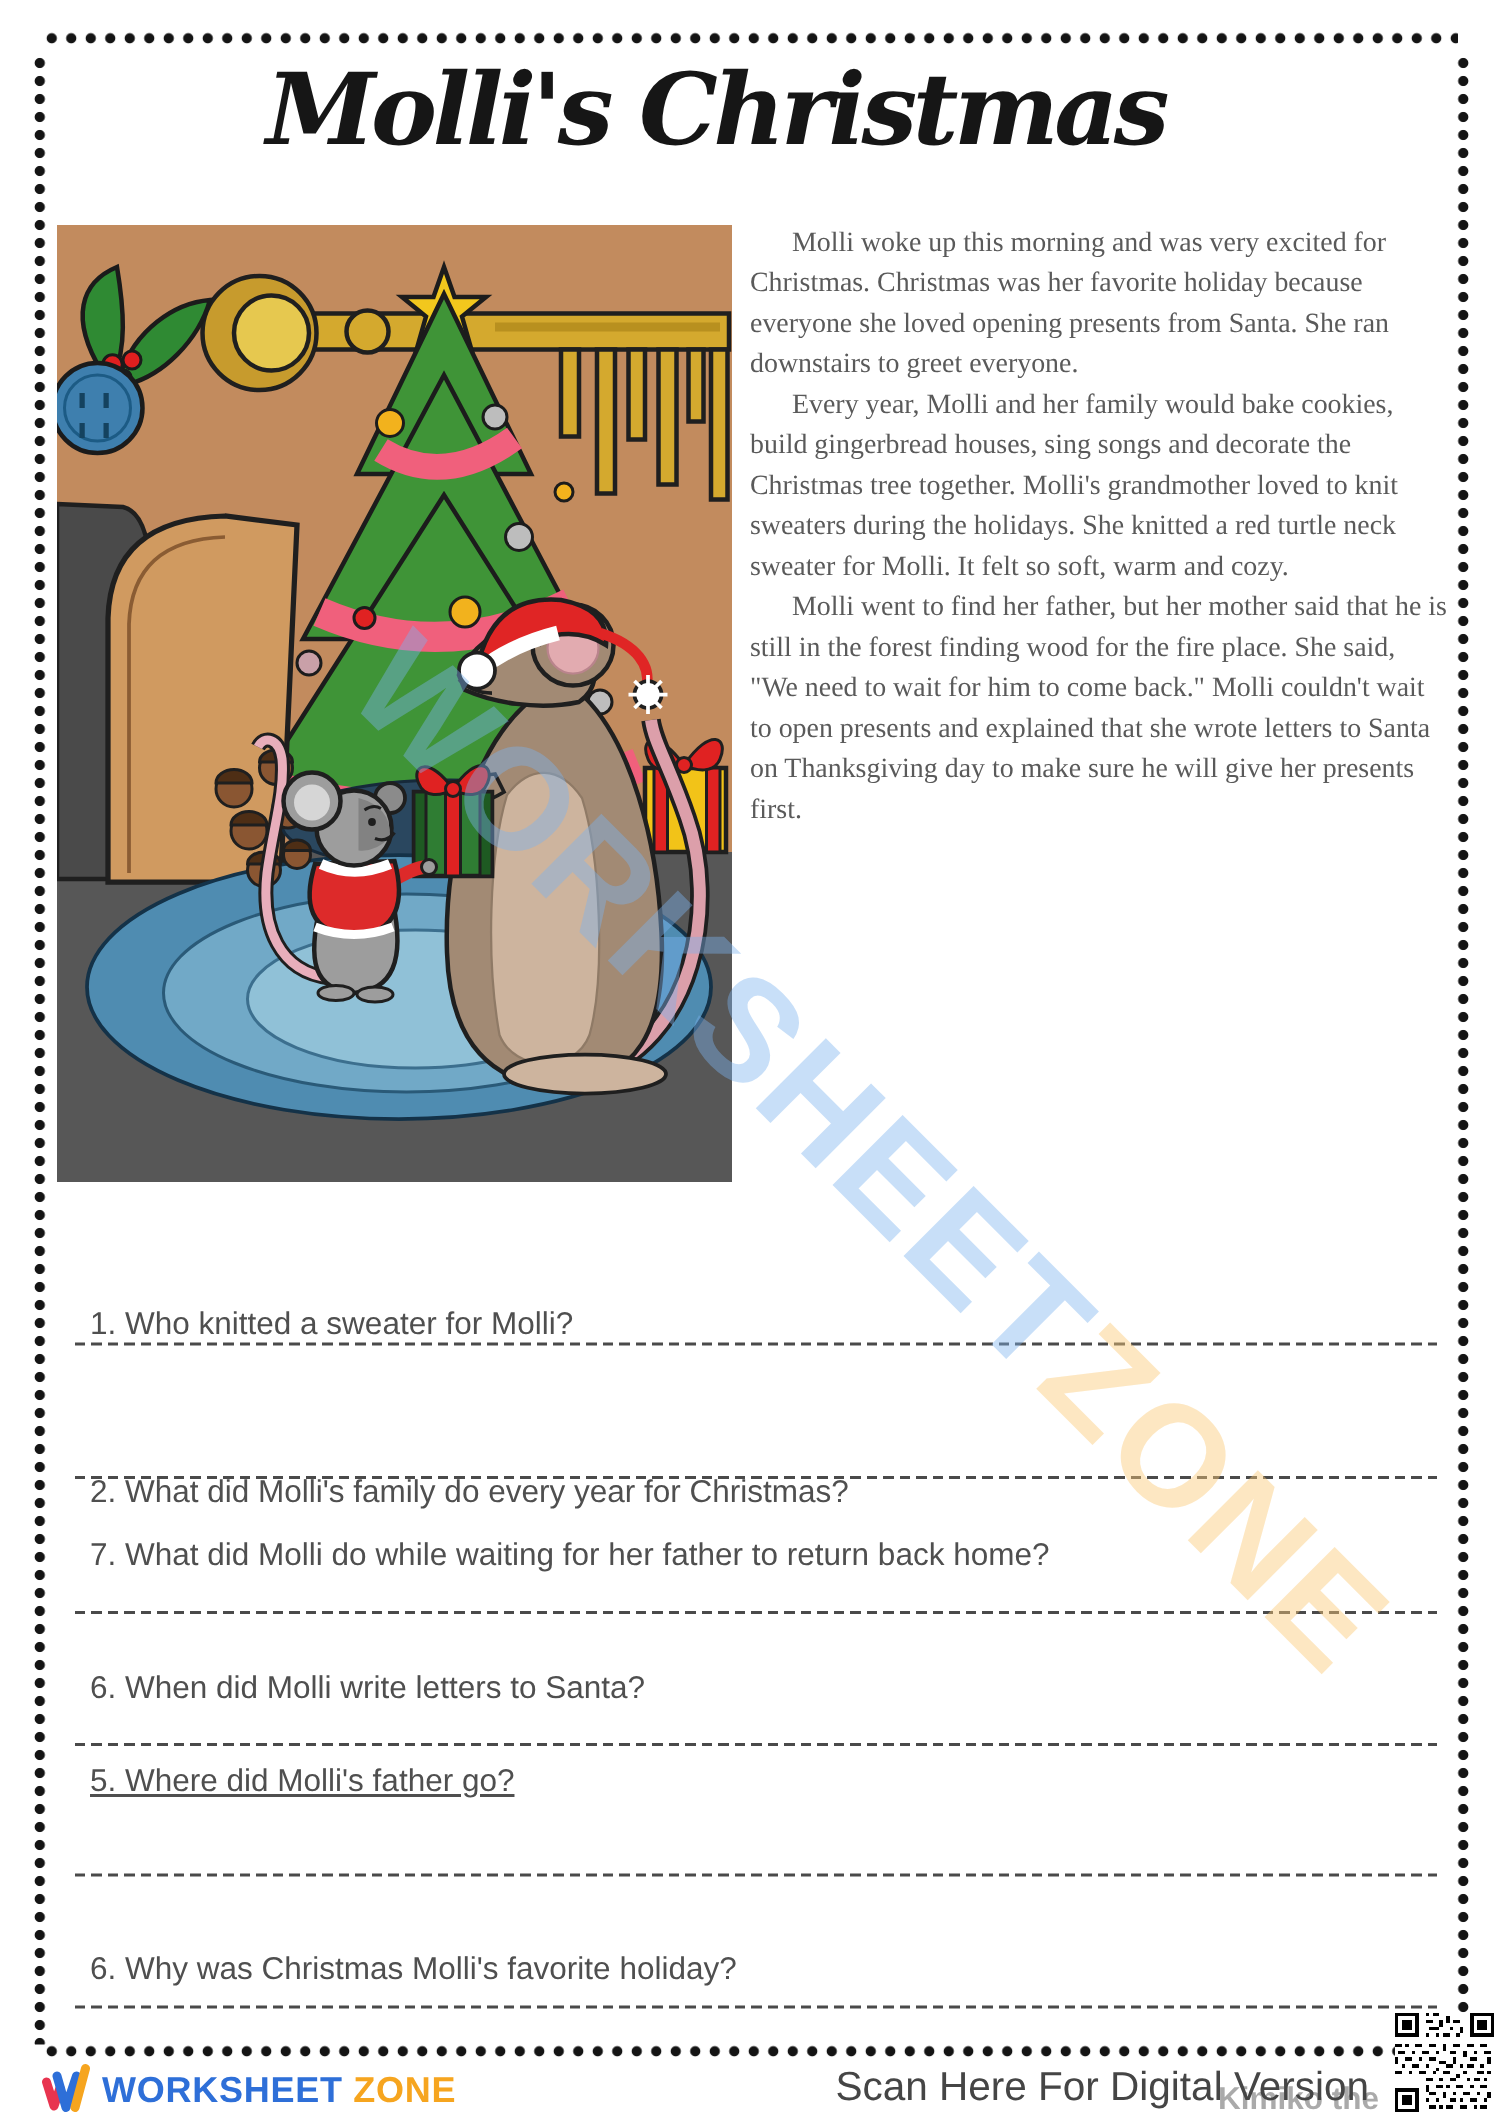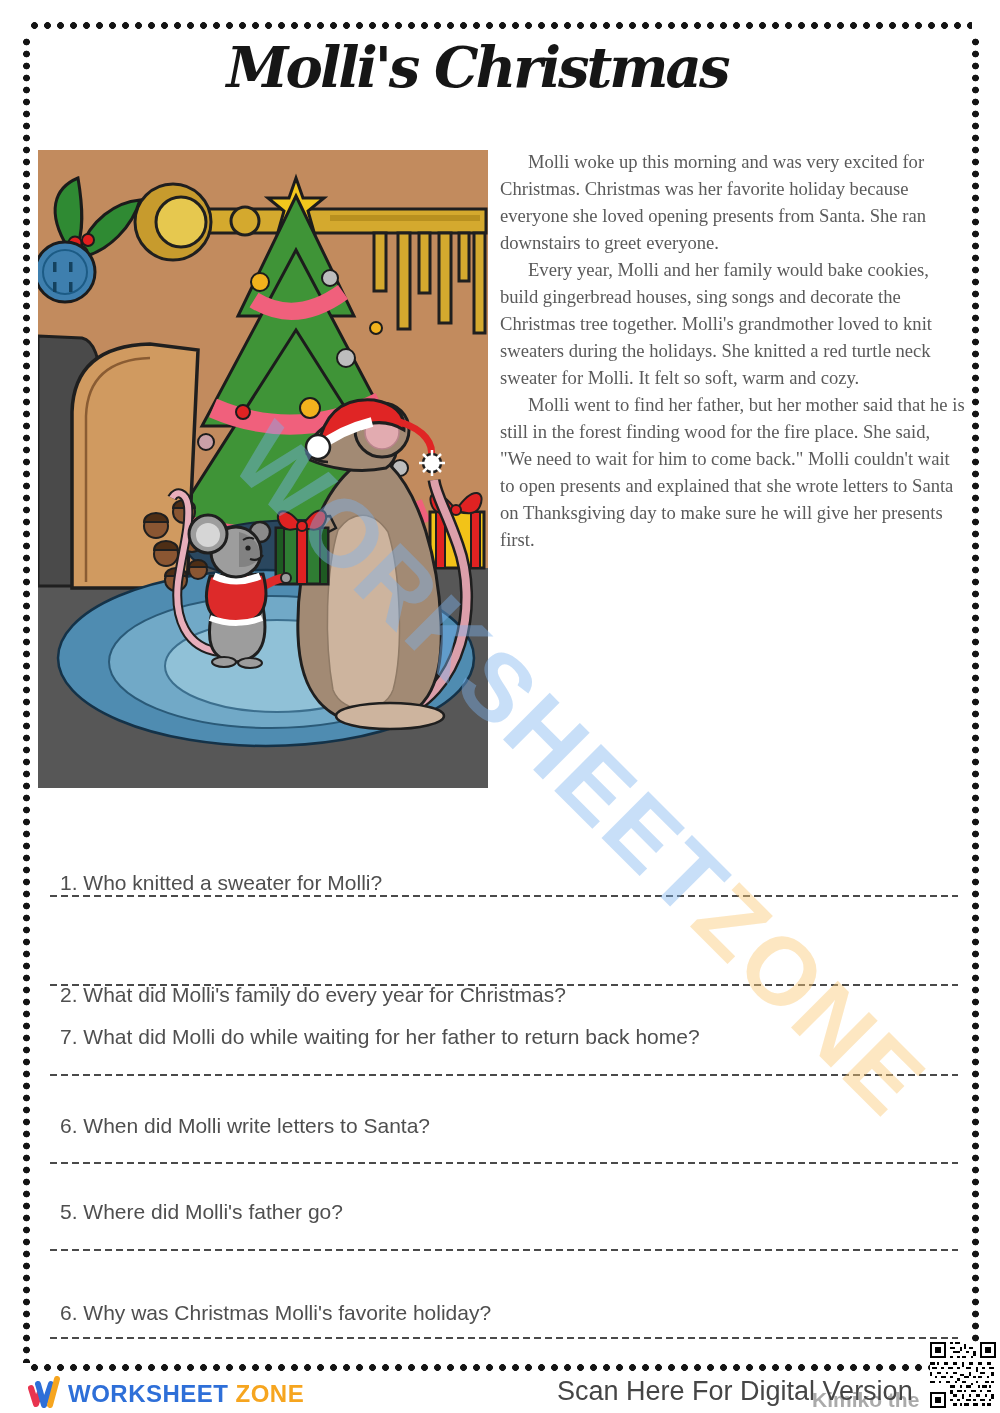--- a/index.html
+++ b/index.html
@@ -27,21 +27,21 @@
   .dot-bottom { top: 1363px; }
   .dot-left { left: 22px; bottom: 50px; }
   .dot-right { right: 20px; bottom: 50px; }
 
   
   .title {
     position: absolute; left: 0; top: 34px; width: 954px;
     text-align: center;
     font-family: "DejaVu Serif", serif;
     font-style: italic; font-weight: bold;
-    font-size: 56px; letter-spacing: -3px;
+    font-size: 66px; letter-spacing: -3px;
     color: #161616; z-index: 2;
   }
 
   
   .illustration {
     position: absolute; left: 38px; top: 150px;
     width: 450px; height: 638px; z-index: 2;
   }
 
   
@@ -58,21 +58,21 @@
     color: #4f4f4f; font-size: 21px; z-index: 2;
   }
   .answer-line {
     position: absolute; left: 50px; right: 42px; height: 2.4px; z-index: 2;
     background: repeating-linear-gradient(90deg, #4a4a4a 0, #4a4a4a 7px, rgba(0,0,0,0) 7px, rgba(0,0,0,0) 11px);
   }
   .q1 { top: 846px; margin-top: 25px; }  .l1 { top: 895px; }
   .q2 { top: 983px; }  .l2 { top: 984px; }
   .q3 { top: 1025px; } .l3 { top: 1074px; }
   .q4 { top: 1114px; } .l4 { top: 1162px; }
-  .q5 { top: 1200px; } .l5 { top: 1249px; }
+  .q5 { top: 1176px; text-decoration: underline; } .l5 { top: 1249px; }
   .q6 { top: 1289px; margin-top: 12px; } .l6 { top: 1337px; }
 
   
   .watermark {
     position: absolute; left: 290px; top: 402px;
     transform: rotate(45deg); transform-origin: left top;
     font-size: 96px; font-weight: bold; letter-spacing: 3px;
     white-space: nowrap; z-index: 6; pointer-events: none;
   }
   .wm-blue   { color: rgba(125, 178, 238, 0.42); }

